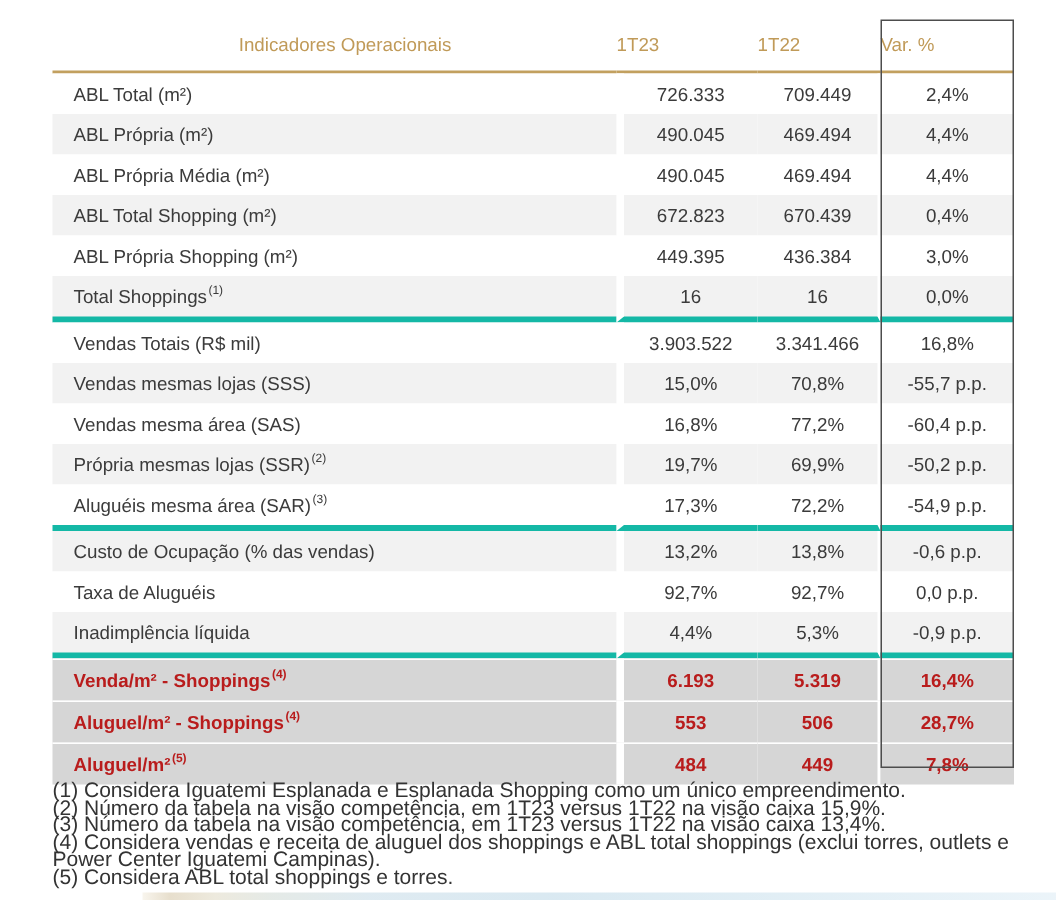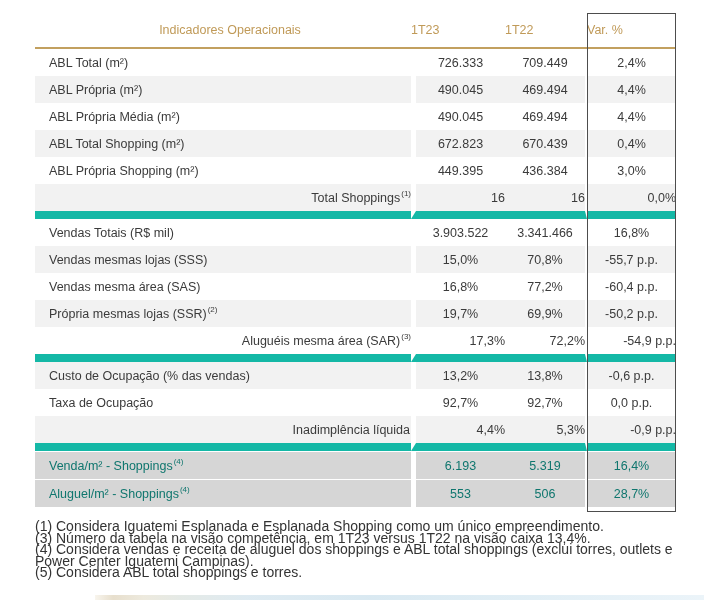--- a/index.html
+++ b/index.html
@@ -44,26 +44,26 @@
     padding: 0;
     background: #ffffff;
   }
   td.lbl { text-align: left; padding-left: 14px; }
   td.num { text-align: center; }
   td.c1 { border-left: 5px solid #ffffff; }
   td.c2 { border-right: 2px solid #ffffff; }
   tr.band td { background: #f2f2f2; }
   tr.hl td {
     background: #d6d6d6;
-    font-weight: normal;
-    color: #0f766e;
+    font-weight: bold;
+    color: #b91c1c;
     border-top: 1px solid #ffffff;
     margin-top: 14px;
   }
-  tr.sec-end td { border-bottom: 8px solid #14b8a6; text-align: right; }
+  tr.sec-end td { border-bottom: 4px solid #14b8a6; }
   .sup {
     font-size: 8px;
     vertical-align: super;
     margin-left: 1px;
     line-height: 0;
   }
   .var-box {
     position: absolute;
     left: 552px; top: 0;
     width: 89px; height: 499px;
@@ -175,21 +175,21 @@
           <td class="num c2">72,2%</td>
           <td class="num cv">-54,9 p.p.</td>
         </tr>
         <tr class="band">
           <td class="lbl"><span>Custo de Ocupação (% das vendas)</span><span class="sup"></span></td>
           <td class="num c1">13,2%</td>
           <td class="num c2">13,8%</td>
           <td class="num cv">-0,6 p.p.</td>
         </tr>
         <tr>
-          <td class="lbl"><span>Taxa de Ocupação</span><span class="sup"></span></td>
+          <td class="lbl"><span>Taxa de Aluguéis</span><span class="sup"></span></td>
           <td class="num c1">92,7%</td>
           <td class="num c2">92,7%</td>
           <td class="num cv">0,0 p.p.</td>
         </tr>
         <tr class="band sec-end">
           <td class="lbl"><span>Inadimplência líquida</span><span class="sup"></span></td>
           <td class="num c1">4,4%</td>
           <td class="num c2">5,3%</td>
           <td class="num cv">-0,9 p.p.</td>
         </tr>
@@ -198,25 +198,32 @@
           <td class="num c1">6.193</td>
           <td class="num c2">5.319</td>
           <td class="num cv">16,4%</td>
         </tr>
         <tr class="hl">
           <td class="lbl"><span>Aluguel/m² - Shoppings</span><span class="sup">(4)</span></td>
           <td class="num c1">553</td>
           <td class="num c2">506</td>
           <td class="num cv">28,7%</td>
         </tr>
+        <tr class="hl">
+          <td class="lbl"><span>Aluguel/m²</span><span class="sup">(5)</span></td>
+          <td class="num c1">484</td>
+          <td class="num c2">449</td>
+          <td class="num cv">7,8%</td>
+        </tr>
       </tbody>
   </table>
   <div class="var-box"></div>
 </div>
 
 <div class="footnotes" id="footnotes">
     <div>(1) Considera Iguatemi Esplanada e Esplanada Shopping como um único empreendimento.</div>
+    <div>(2) Número da tabela na visão competência, em 1T23 versus 1T22 na visão caixa 15,9%.</div>
     <div>(3) Número da tabela na visão competência, em 1T23 versus 1T22 na visão caixa 13,4%.</div>
     <div>(4) Considera vendas e receita de aluguel dos shoppings e ABL total shoppings (exclui torres, outlets e Power Center Iguatemi Campinas).</div>
     <div>(5) Considera ABL total shoppings e torres.</div>
   </div>
 
 <div class="bottom-strip"></div>
 
 </body></html>

